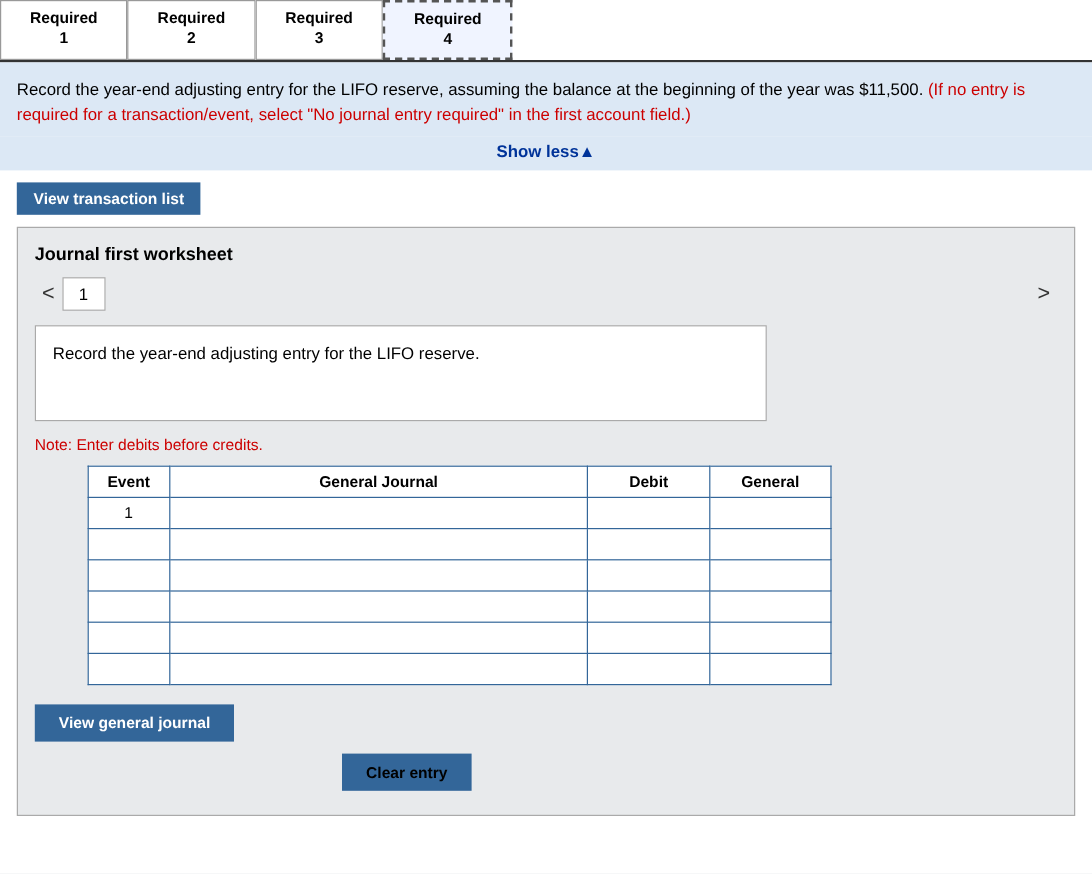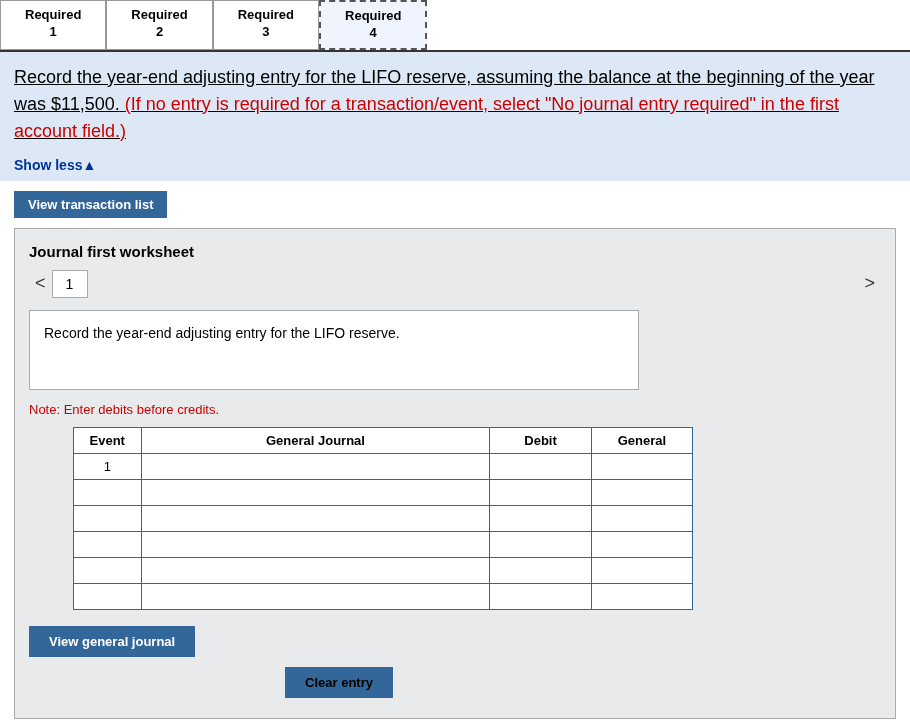--- a/index.html
+++ b/index.html
@@ -28,27 +28,26 @@
     .tab:last-child {
       border: 2px dashed #555;
       background: #f0f4ff;
     }
     .tab span { display: block; font-weight: bold; }
 
     
     .instructions {
       background: #dce8f5;
       padding: 12px 14px 8px 14px;
-      font-size: 18px;
+      font-size: 14px;
       line-height: 1.5;
-      text-decoration: underline;
     }
     .instructions .red { color: #cc0000; }
     .show-less {
-      text-align: left;
+      text-align: center;
       padding: 4px 14px 8px 14px;
       background: #dce8f5;
       font-weight: bold;
       color: #003399;
       font-size: 14px;
       cursor: pointer;
     }
 
     
     .view-transaction-btn {

